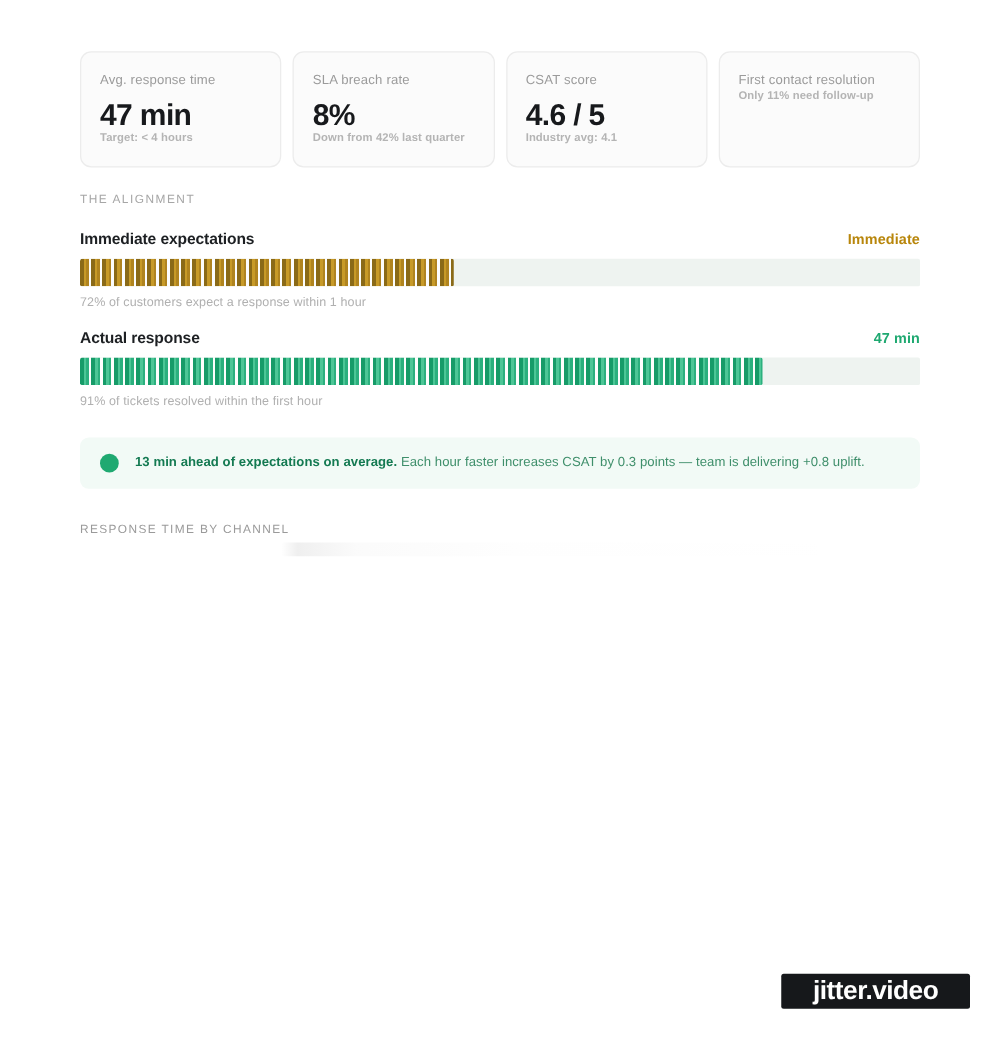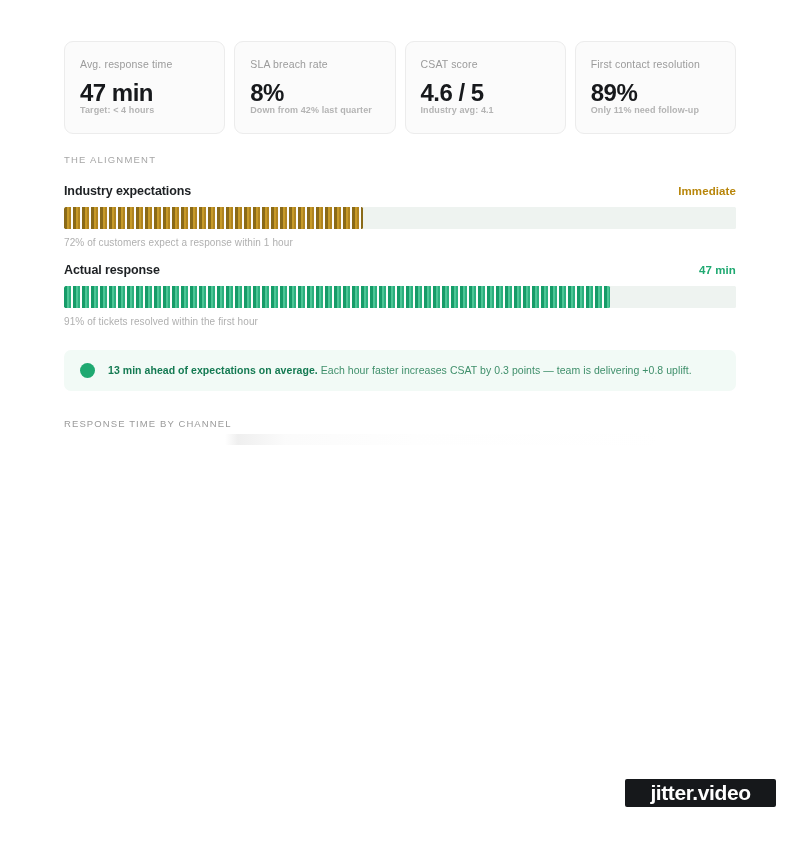--- a/index.html
+++ b/index.html
@@ -235,31 +235,30 @@
     </div>
 
     <div class="stat-card">
       <div class="stat-label">CSAT score</div>
       <div class="stat-value">4.6 / 5</div>
       <div class="stat-sub">Industry avg: 4.1</div>
     </div>
 
     <div class="stat-card">
       <div class="stat-label">First contact resolution</div>
-      <div class="stat-value">89%</div>
       <div class="stat-sub">Only 11% need follow-up</div>
     </div>
 
   </div>
 
   <div class="section-kicker" id="kicker-alignment">THE ALIGNMENT</div>
 
   <div class="bar-block" id="block-expect">
     <div class="bar-head">
-      <div class="bar-title">Industry expectations</div>
+      <div class="bar-title">Immediate expectations</div>
       <div class="bar-metric metric-amber" style="color: rgb(184, 134, 11);">Immediate</div>
     </div>
     <div class="bar-track" style="background: rgb(238, 243, 240);">
       <div class="bar-fill fill-amber" id="fill-expect" style="width: 44.5%;"></div>
     </div>
     <div class="bar-caption">72% of customers expect a response within 1 hour</div>
   </div>
 
   <div class="bar-block" id="block-actual">
     <div class="bar-head">

